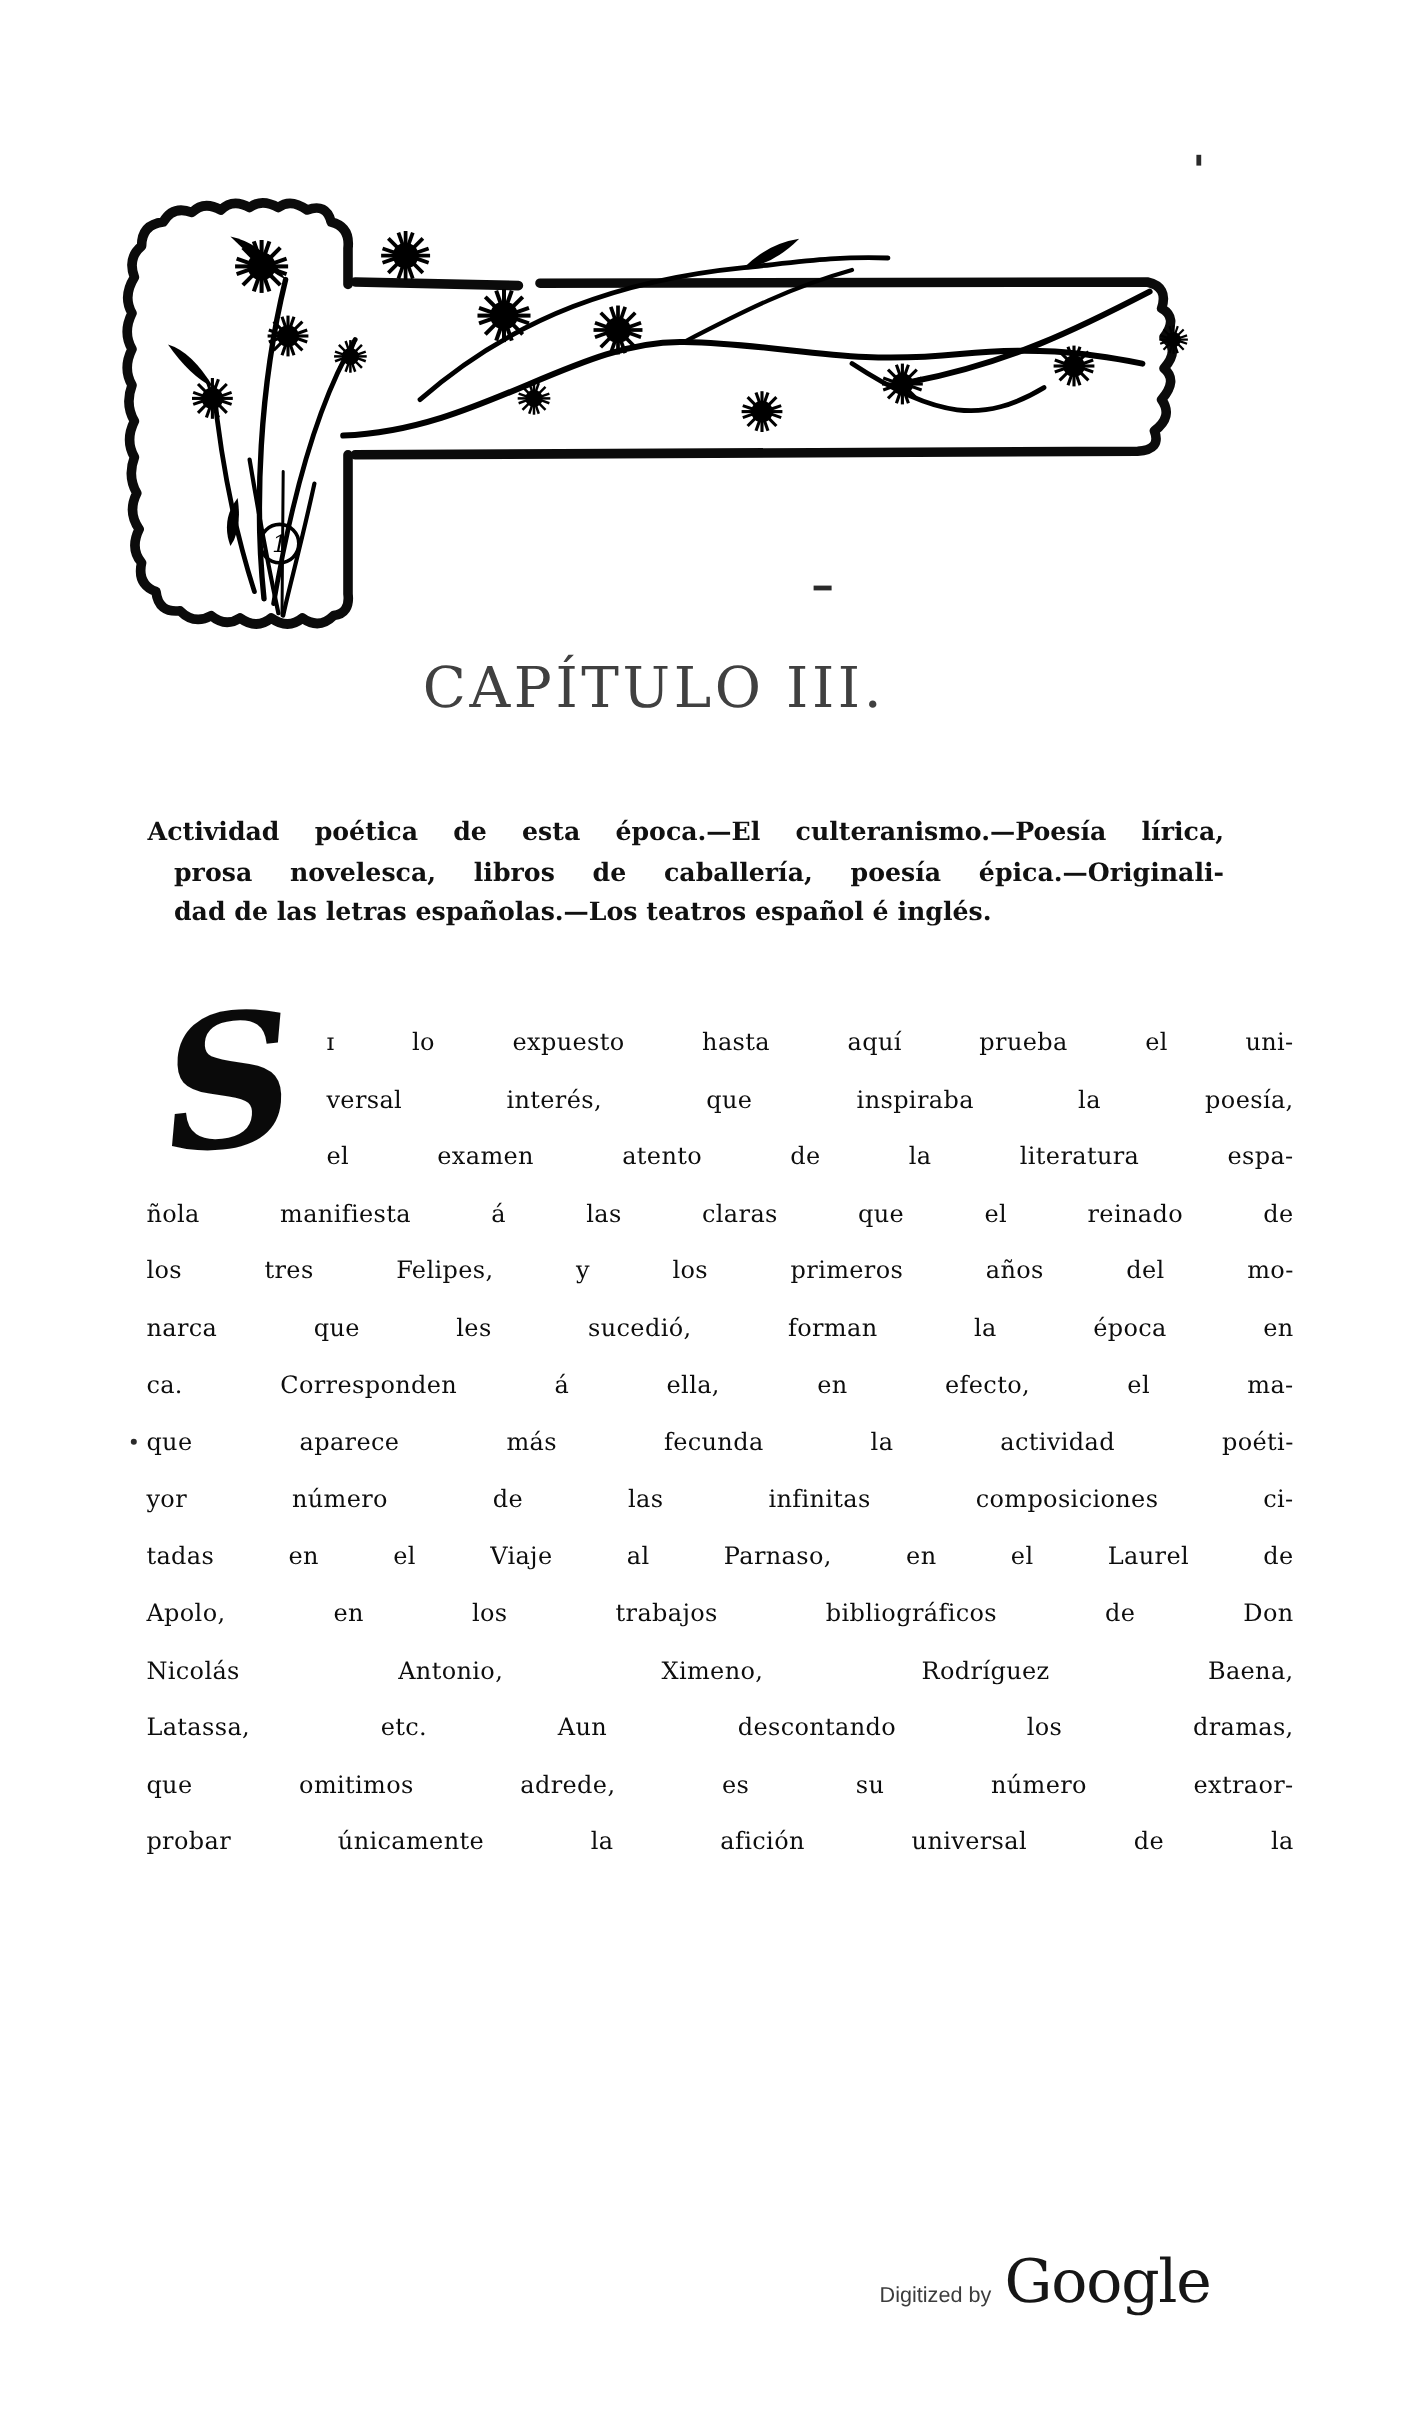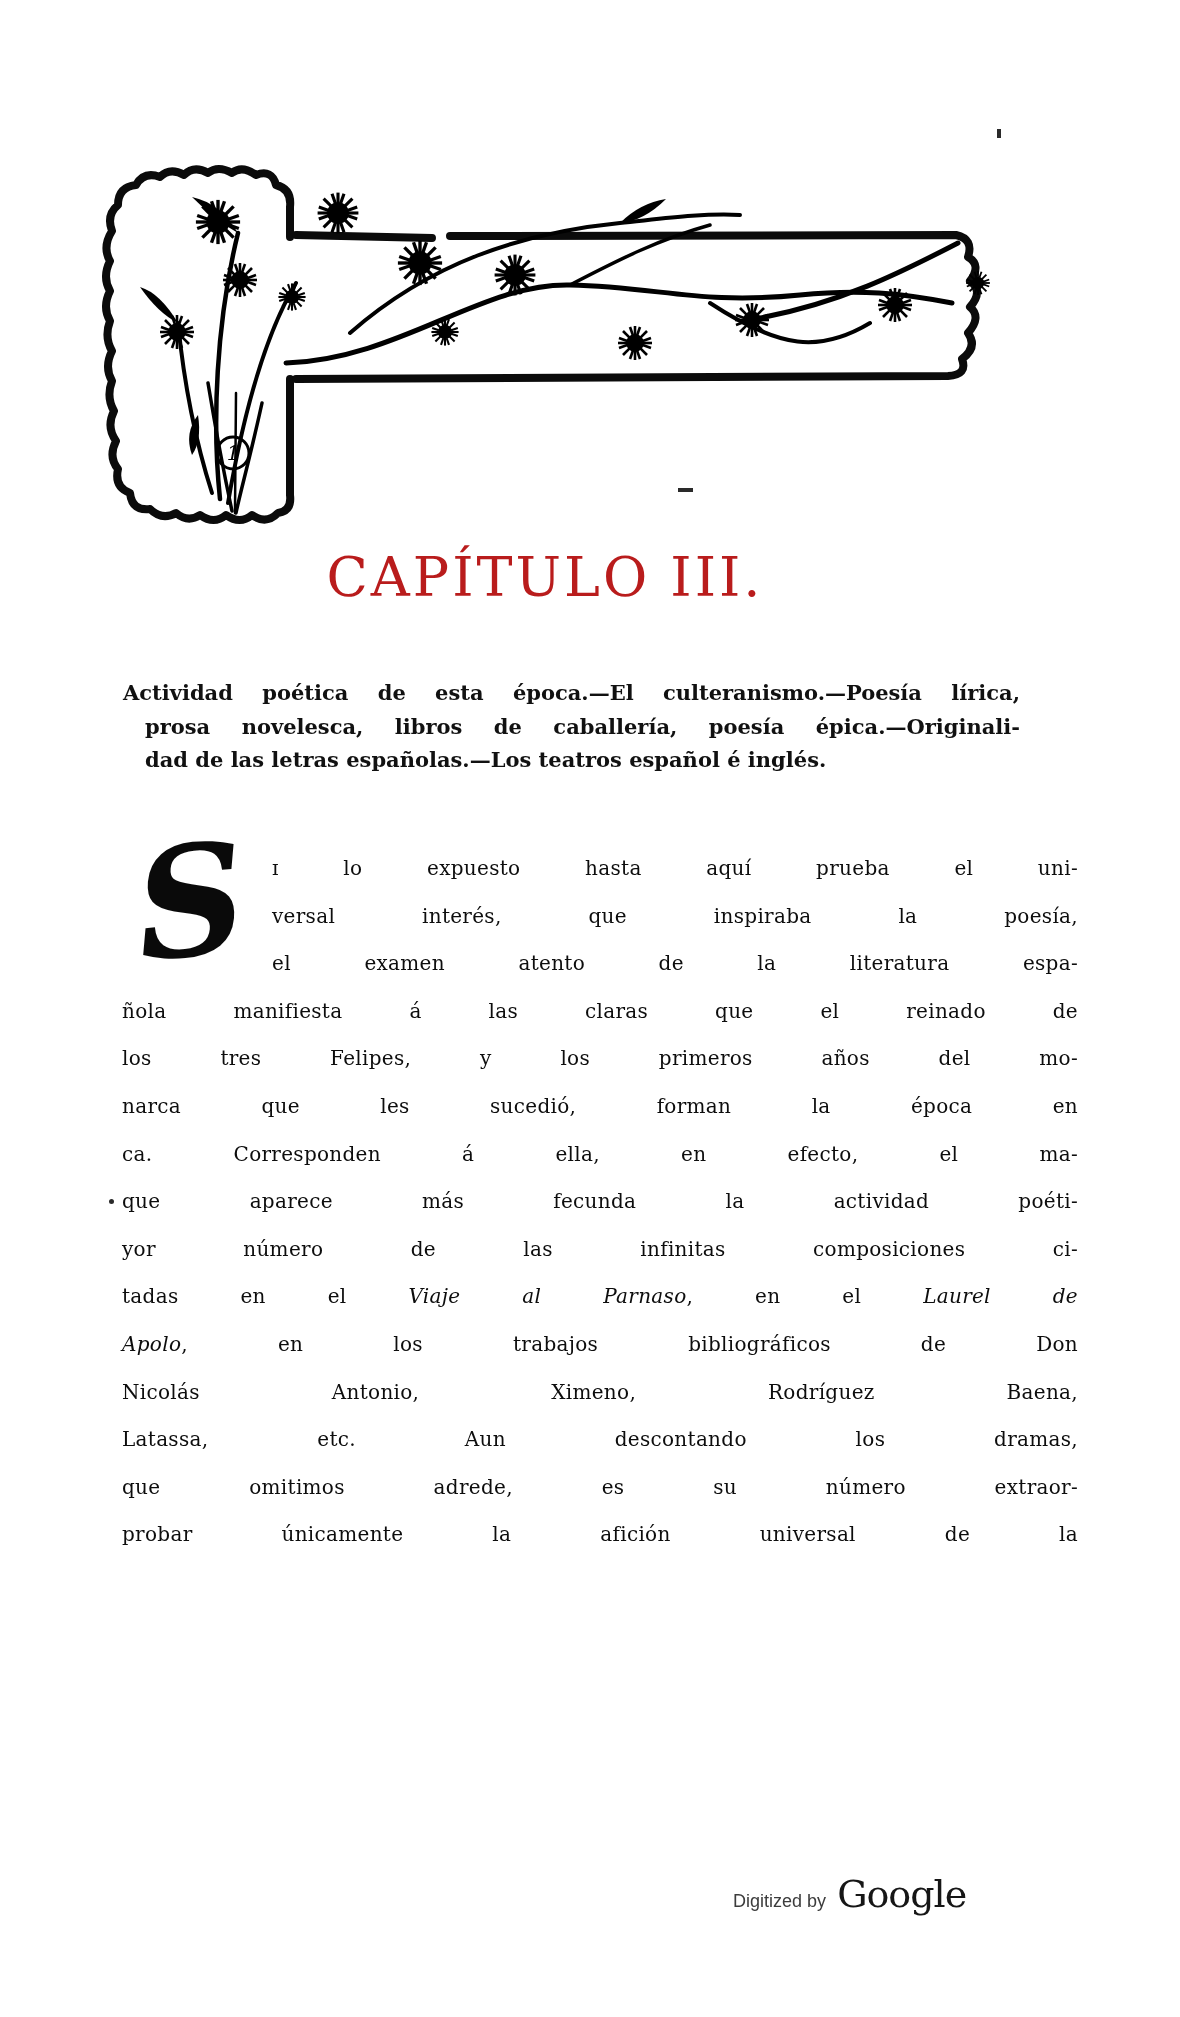--- a/index.html
+++ b/index.html
@@ -4,52 +4,52 @@
 <style>
   html,body{margin:0;padding:0;background:#ffffff;}
   .page{position:relative;width:1180px;height:2017px;background:#ffffff;overflow:hidden;
         font-family:"DejaVu Serif",serif;color:#0e0e0e;}
 
   
   .ornament{position:absolute;left:100px;top:163px;width:900px;height:370px;}
 
   
   .chapter-title{position:absolute;left:67px;top:546px;width:956px;height:64px;
-                 text-align:center;font-size:54px;letter-spacing:3px;font-weight:normal;
-                 margin:0;color:#b91c1c;}
+                 text-align:center;font-size:47px;letter-spacing:3px;font-weight:normal;
+                 margin:0;color:#404040;}
 
   
   .summary{position:absolute;left:123px;top:676px;width:897px;
            font-size:21px;font-weight:bold;line-height:33.5px;color:#111;}
   .sum-line{white-space:nowrap;}
   .sum-line.flush{white-space:normal;text-align:justify;text-align-last:justify;}
   .sum-line.ind{margin-left:22px;}
 
   
   .body-text{position:absolute;left:122px;top:845px;width:956px;
              font-size:20px;line-height:47.6px;letter-spacing:0.3px;color:#0d0d0d;}
   .body-line{text-align:justify;text-align-last:justify;}
   .body-line.ind{margin-left:150px;}
-  .it{font-style:italic;}
+  .it{}
 
   
   .drop-cap{position:absolute;left:136px;top:826px;font-size:152px;line-height:1;
             font-weight:bold;font-style:italic;transform:rotate(-6deg);color:#0a0a0a;}
 
   
   .speck{position:absolute;background:#2a2a2a;}
   .speck-topright{left:997px;top:129px;width:4px;height:9px;}
   .speck-dash{left:678px;top:488px;width:15px;height:4px;}
   .speck-dot{left:109px;top:1199px;width:5px;height:5px;border-radius:50%;}
 
   
   .watermark{position:absolute;left:733px;top:1872px;white-space:nowrap;}
   .wm-prefix{font-family:"Liberation Sans",sans-serif;font-size:18px;color:#3c3c3c;
              vertical-align:baseline;}
-  .wm-brand{font-family:"DejaVu Serif",serif;font-size:38px;color:#161616;
+  .wm-brand{font-family:"DejaVu Serif",serif;font-size:50px;color:#161616;
             letter-spacing:-1px;vertical-align:baseline;margin-left:6px;}
 </style>
 </head>
 <body>
 
 <div class="page">
 
   <svg class="ornament" viewBox="0 0 900 370">
     <defs>
       <g id="pom">

